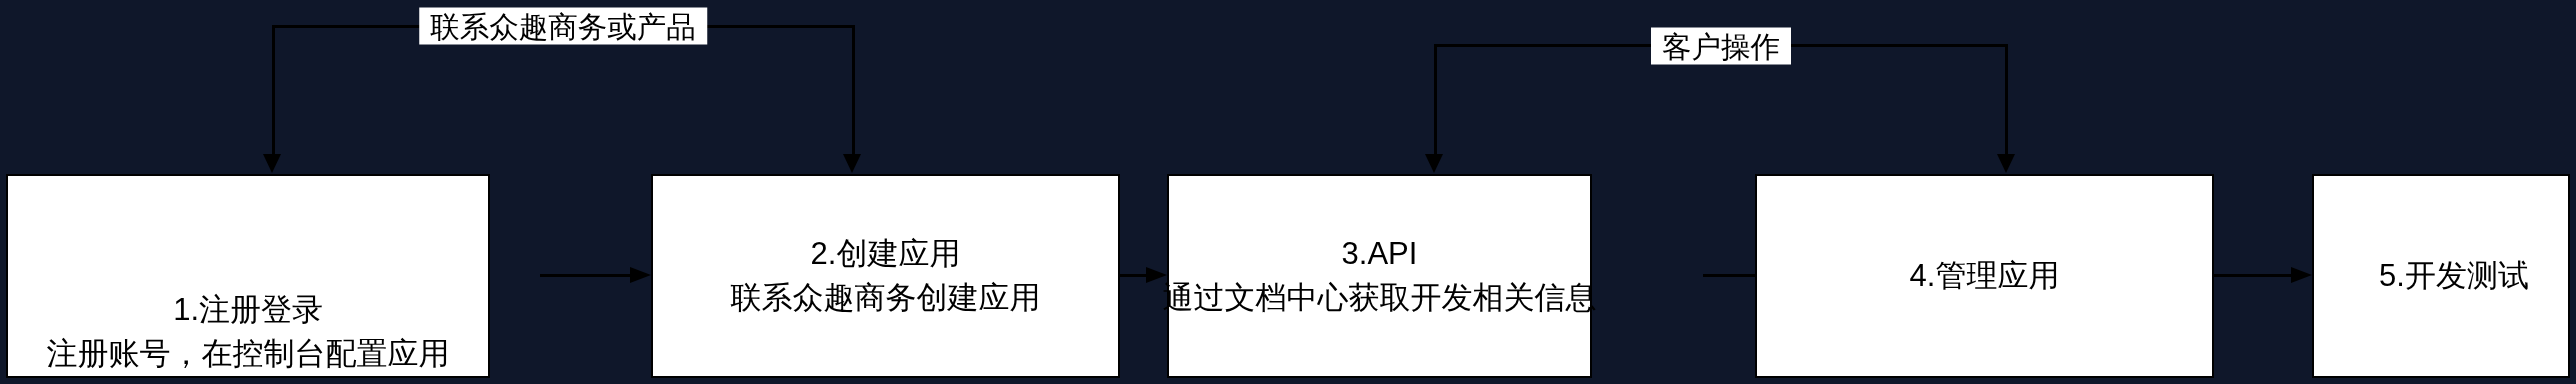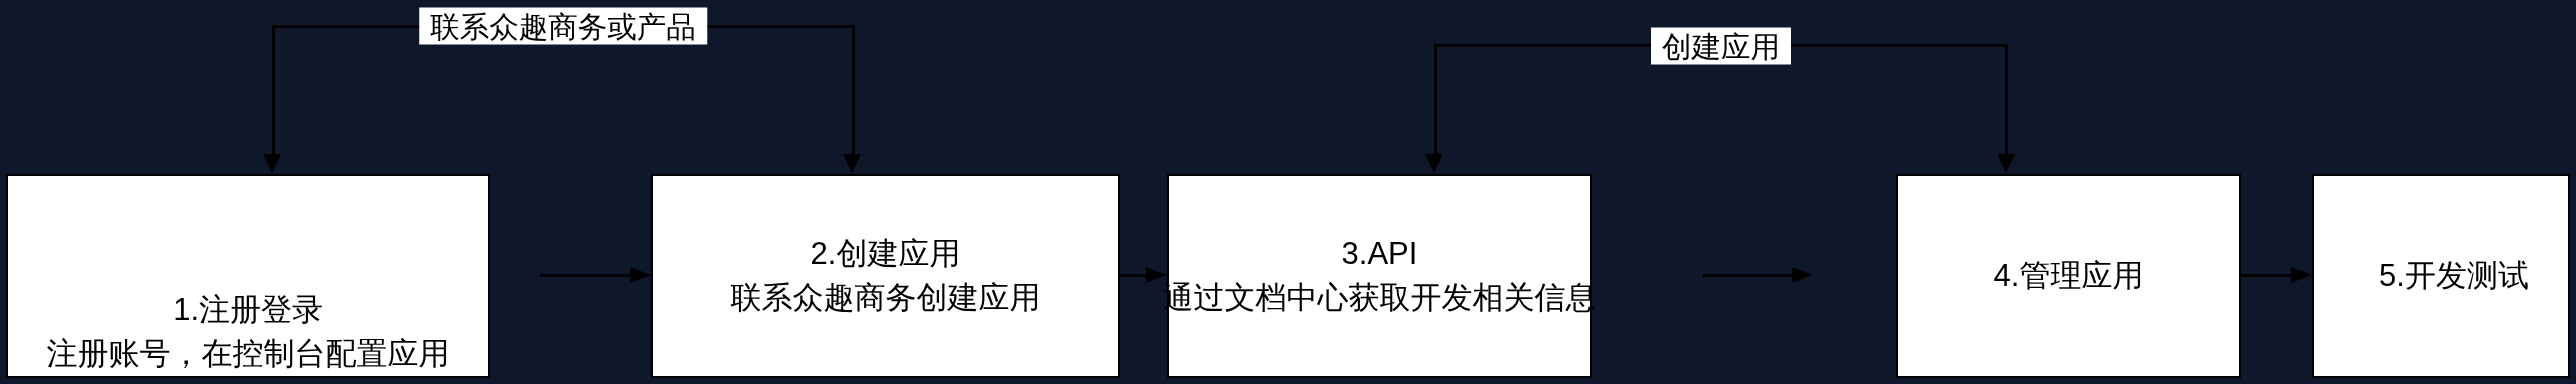--- a/index.html
+++ b/index.html
@@ -25,21 +25,21 @@
     align-items: center;
     justify-content: center;
     text-align: center;
     font-size: 31px;
     line-height: 44px;
     white-space: nowrap;
   }
   #node1 { left: 6.1px;   width: 484px; justify-content: flex-end; }
   #node2 { left: 651px; width: 469px; }
   #node3 { left: 1167px; width: 425px; }
-  #node4 { left: 1896px; width: 345px; }
+  #node4 { left: 1755px; width: 459px; }
   #node5 { left: 2312px; width: 258px; padding-left: 26px; }
 
   
   .hline, .vline { position: absolute; background: #000000; }
   .hline { height: 2.5px; }
   .vline { width: 2.5px; }
 
   
   #conn1-line { left: 540px;  top: 274px; width: 90px; }
   #conn2-line { left: 1056px; top: 274px; width: 90px; }
@@ -107,21 +107,21 @@
   <div class="vline" id="b1-vlineR"></div>
   <div class="arrow-down" id="b1-headL"></div>
   <div class="arrow-down" id="b1-headR"></div>
   <div class="bracket-label" id="b1-label">联系众趣商务或产品</div>
 
   <div class="hline" id="b2-hline"></div>
   <div class="vline" id="b2-vlineL"></div>
   <div class="vline" id="b2-vlineR"></div>
   <div class="arrow-down" id="b2-headL"></div>
   <div class="arrow-down" id="b2-headR"></div>
-  <div class="bracket-label" id="b2-label">创建应用</div>
+  <div class="bracket-label" id="b2-label">客户操作</div>
 
   <div class="hline" id="conn1-line"></div>
   <div class="arrow-right" id="conn1-head"></div>
   <div class="hline" id="conn2-line"></div>
   <div class="arrow-right" id="conn2-head"></div>
   <div class="hline" id="conn3-line"></div>
   <div class="arrow-right" id="conn3-head"></div>
   <div class="hline" id="conn4-line"></div>
   <div class="arrow-right" id="conn4-head"></div>
 

